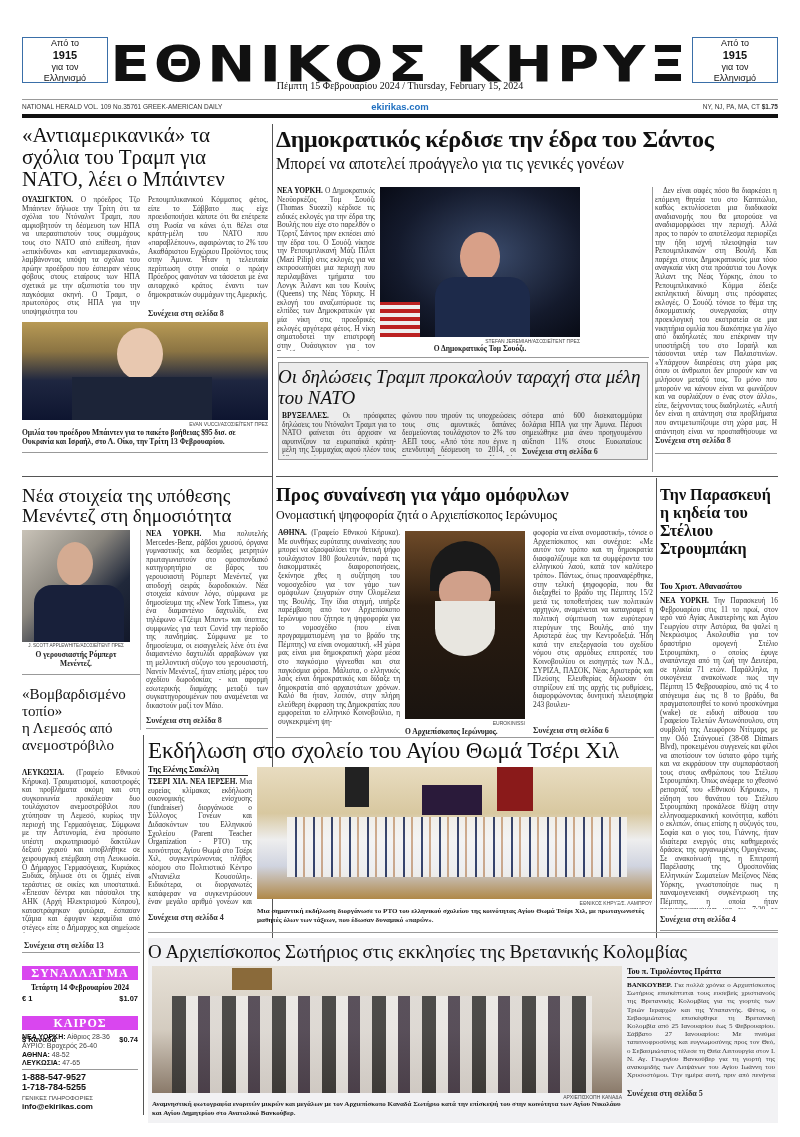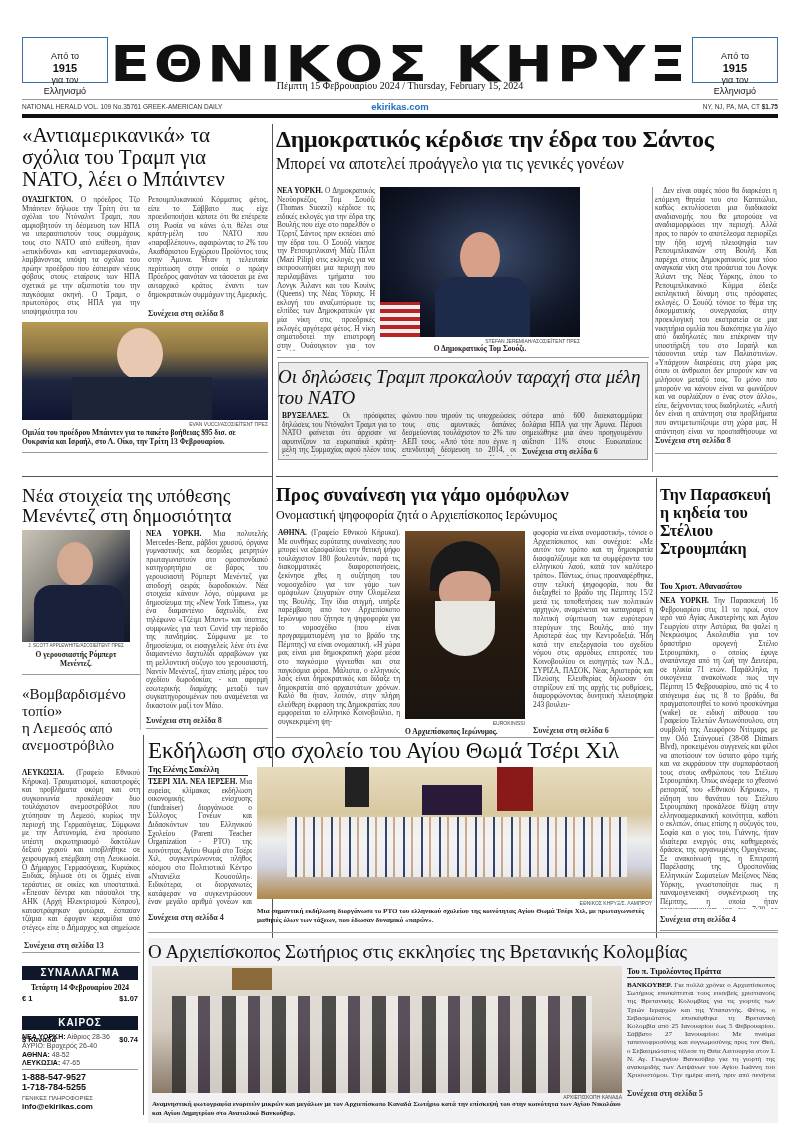--- a/index.html
+++ b/index.html
@@ -1,33 +1,33 @@
 <!DOCTYPE html>
 <html><head>
 <meta charset="utf-8">
 <style>
   * { box-sizing: border-box; margin: 0; padding: 0; }
   body { width: 800px; height: 1137px; background: #fff; font-family: "DejaVu Serif", serif; color: #111; position: relative; overflow: hidden; }
   .abs { position: absolute; }
   .serif { font-family: "Liberation Serif", serif; }
   .sans { font-family: "Liberation Sans", sans-serif; }
-  .badge { border: 1px solid #3a6fa8; text-align: center; font-family: "Liberation Sans", sans-serif; font-size: 9px; line-height: 11px; padding-top: 13px; }
+  .badge { border: 1px solid #3a6fa8; text-align: center; font-family: "Liberation Sans", sans-serif; font-size: 9px; line-height: 11px; padding-top: 0; }
   .badge b { font-size: 11px; display: block; line-height: 13px; }
   .masthead { font-family: "DejaVu Sans", sans-serif; font-weight: bold; font-size: 58px; letter-spacing: 4px; text-align: center; line-height: 60px; transform: scaleY(0.85); }
   .body-text { font-family: "Liberation Serif", serif; font-size: 7.4px; line-height: 8.6px; text-align: justify; color: #333; }
   .body-text b { color: #111; }
   .cont { font-family: "Liberation Serif", serif; font-weight: bold; font-size: 8px; color: #333; }
   .credit { font-family: "Liberation Sans", sans-serif; font-size: 5px; text-align: right; color: #444; }
   .caption { font-family: "Liberation Serif", serif; font-weight: bold; font-size: 7.5px; line-height: 9px; color: #222; }
   .photo { background: linear-gradient(135deg, #555 0%, #333 50%, #777 100%); }
   .h1 { font-family: "Liberation Serif", serif; text-align: left; color: #111; }
   .rule { background: #999; height: 1px; }
   .vrule { background: #555; width: 1px; }
   .byline { font-family: "Liberation Serif", serif; font-weight: bold; font-size: 8px; border-bottom: 1px solid #333; padding-bottom: 1px; }
-  .bluebar { background: #0f172a; color: #fff; font-family: Liberation Sans, sans-serif; font-weight: bold; font-size: 10px; text-align: center; line-height: 14px; letter-spacing: 1px; }
+  .bluebar { background: #d946ef; color: #fff; font-family: Liberation Serif, serif; font-weight: bold; font-size: 12px; text-align: center; line-height: 14px; letter-spacing: 1px; }
 </style>
 </head>
 <body>
 
 <div class="abs badge" style="left:22px;top:37px;width:86px;height:46px;">
   <span>Από το</span>
   <b>1915</b>
   <span>για τον</span><br>
   <span>Ελληνισμό</span>
 </div>

